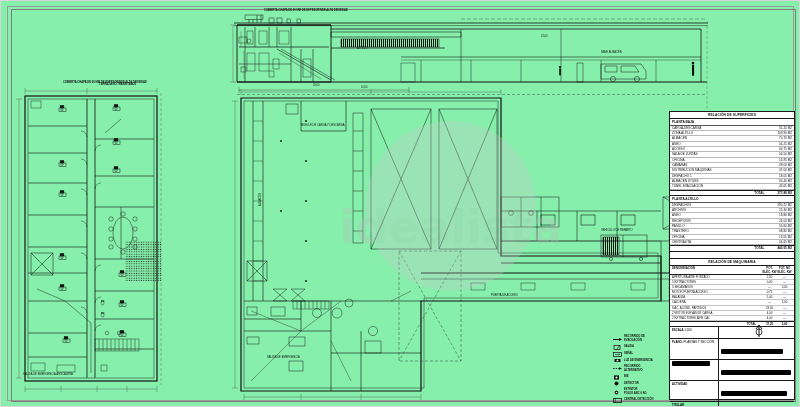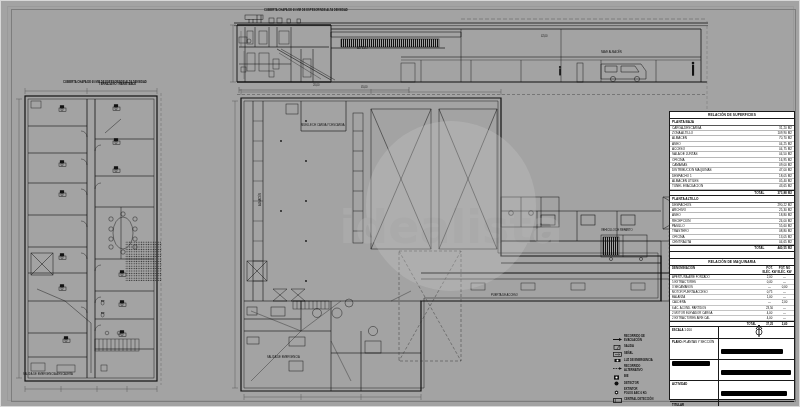--- a/index.html
+++ b/index.html
@@ -1,18 +1,18 @@
 <!DOCTYPE html>
 <html><head>
 <meta charset="utf-8">
 <style>
   html,body{margin:0;padding:0;background:#f3f3f3;}
   body{font-family:"Liberation Sans",sans-serif;}
   #sheet{
-    position:relative;width:800px;height:407px;background:#a3a3a3;
+    position:relative;width:800px;height:407px;background:#86efac;
     overflow:hidden;box-sizing:border-box;
     border:1px solid #d8d8d8;
   }
   
   .frame-outer{position:absolute;left:6px;top:5px;right:5px;bottom:5px;border:1px solid #9a9a9a;}
   .frame-inner{position:absolute;left:10px;top:8px;width:783px;height:391px;border:1px solid #7d7d7d;}
 
   svg{display:block;}
   .dwg{position:absolute;left:0;top:0;width:800px;height:407px;pointer-events:none;}
 

